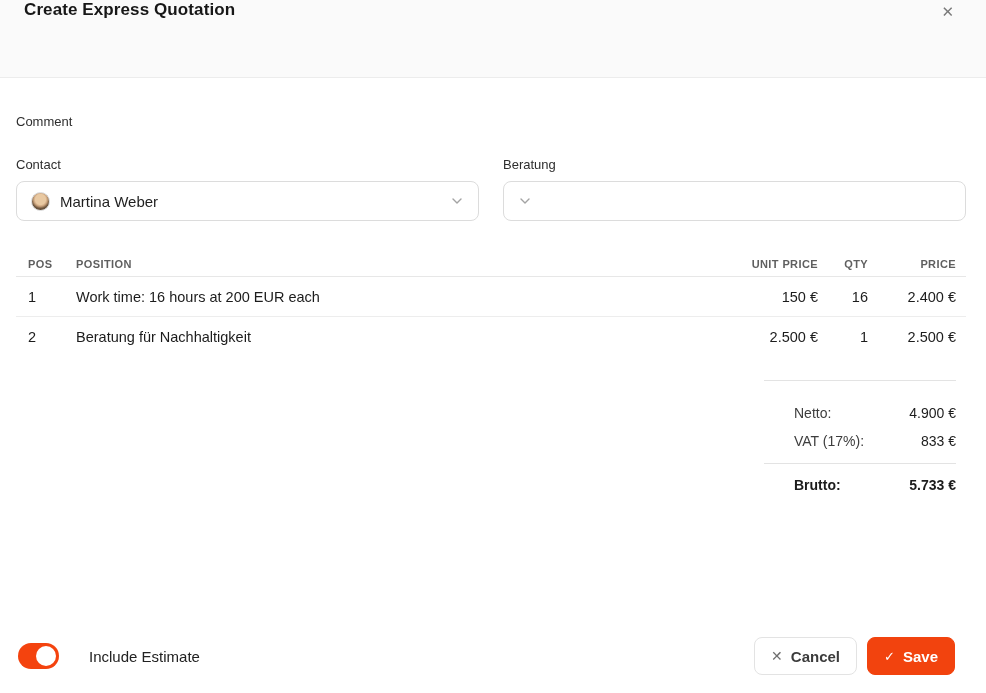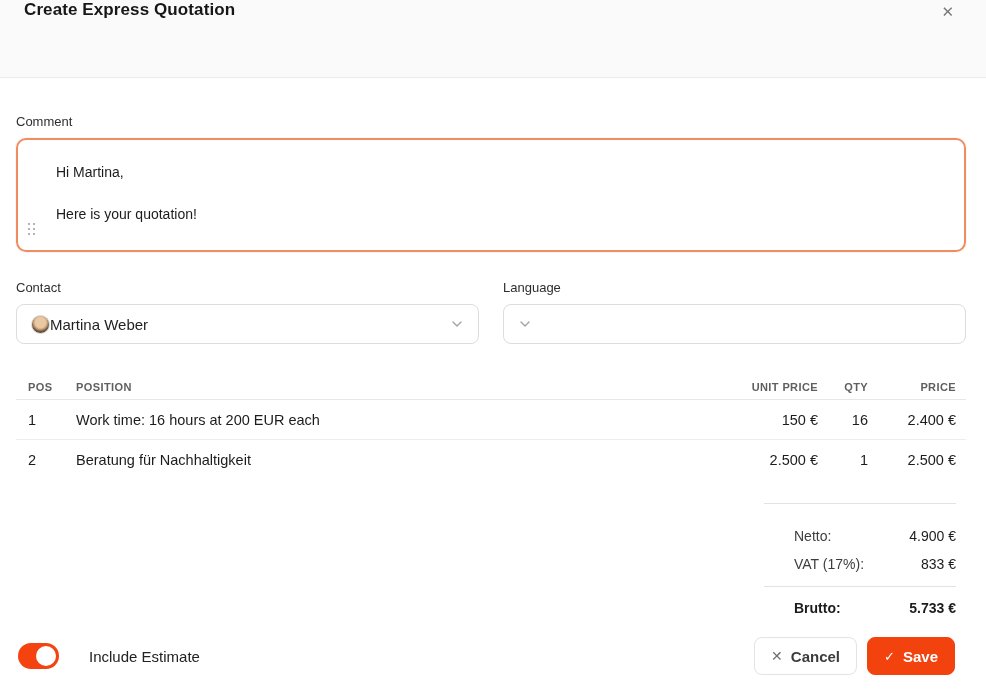--- a/index.html
+++ b/index.html
@@ -59,21 +59,21 @@
   .select {
     height: 40px;
     border: 1px solid #dcdcdc;
     border-radius: 8px;
     display: flex; align-items: center;
     padding: 0 14px 0 14px;
     font-size: 15px; color: #1f1f1f;
     cursor: pointer;
     background: #fff;
   }
-  .select .grow { flex: 1; display: flex; align-items: center; }
+  .select .grow { flex: 1; display: flex; align-items: center; gap: 10px; }
   .chev { color: #a3a3a3; display: flex; }
   .avatar {
     width: 19px; height: 19px; border-radius: 50%;
     background:
       radial-gradient(circle at 50% 38%, #e9c9a2 0 38%, #caa27c 50%, #6e563e 66%, #574233 100%);
     border: 1px solid #d8d8d8;
     flex: 0 0 auto;
   }
 
   
@@ -141,50 +141,38 @@
 <div class="modal-header">
   <div class="modal-title">Create Express Quotation</div>
   <button class="close-btn">
     <span>✕</span>
   </button>
 </div>
 
 <div class="content">
 
   <div class="field-label">Comment</div>
-  <div class="comment-box" role="textbox">
-    <p>Hi Martina,</p>
-    <p>Here is your quotation!</p>
-    <span class="drag-handle">
-      <i></i>
-        <i></i>
-        <i></i>
-        <i></i>
-        <i></i>
-        <i></i>
-    </span>
-  </div>
 
   <div class="two-cols">
     <div class="col">
       <div class="field-label">Contact</div>
       <div class="select">
         <span class="grow">
           <span class="avatar"></span>
           <span>Martina Weber</span>
         </span>
         <span class="chev">
           <svg width="14" height="14" viewBox="0 0 14 14">
               <path d="M3 5l4 4 4-4" fill="none" stroke="#a3a3a3" stroke-width="1.4" stroke-linecap="round" stroke-linejoin="round"></path>
             </svg>
         </span>
       </div>
     </div>
     <div class="col">
-      <div class="field-label">Language</div>
+      <div class="field-label">Beratung</div>
       <div class="select">
         <span class="chev">
           <svg width="14" height="14" viewBox="0 0 14 14">
               <path d="M3 5l4 4 4-4" fill="none" stroke="#a3a3a3" stroke-width="1.4" stroke-linecap="round" stroke-linejoin="round"></path>
             </svg>
         </span>
       </div>
     </div>
   </div>
 

